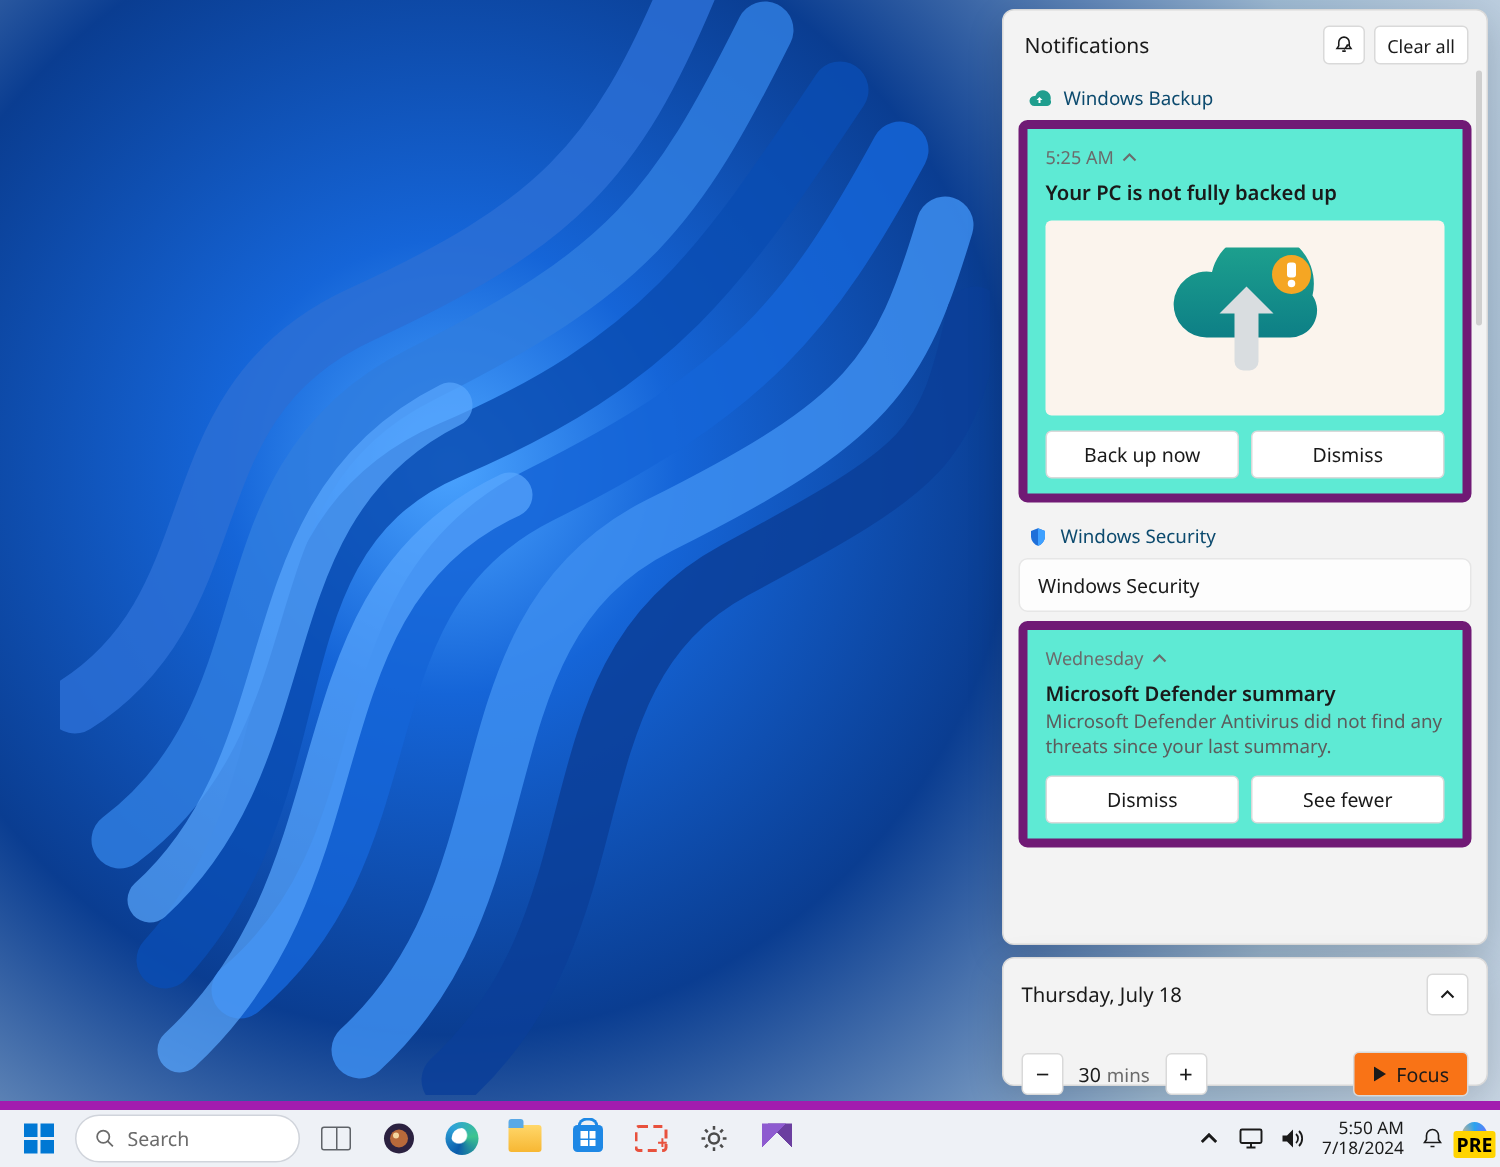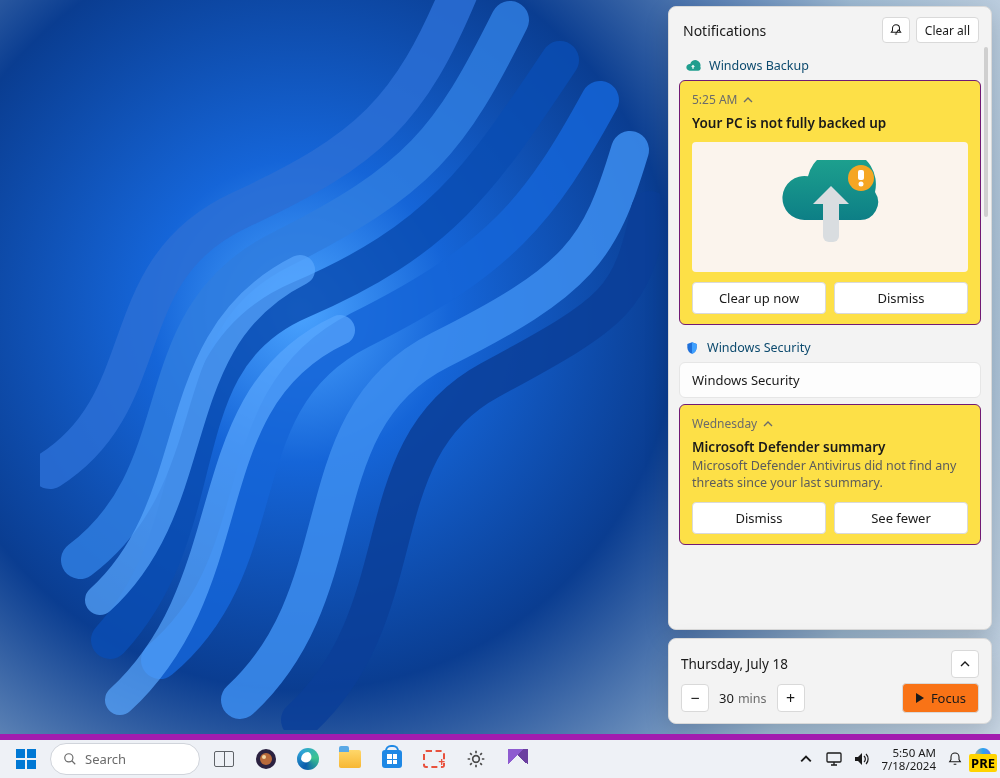--- a/index.html
+++ b/index.html
@@ -31,21 +31,21 @@
 .icon-btn {
   height: 26px; min-width: 28px; padding: 0 8px;
   background: #fff; border: 1px solid #d9d9d9; border-radius: 4px;
   font-size: 12px; color: #1a1a1a; display: inline-flex; align-items: center; justify-content: center;
   cursor: pointer;
 }
 .icon-btn.sq { padding: 0; width: 28px; }
 .panel-body { flex: 1; overflow: hidden; padding: 0 8px 8px; }
 .group-label { display: flex; align-items: center; gap: 8px; padding: 6px 8px; font-size: 12.5px; color: #0c4a6e; }
 .card {
-  background: #fde047; border: 1px solid #701a75; border-radius: 6px;
+  background: #5eead4; border: 6px solid #701a75; border-radius: 6px;
   padding: 10px 12px; margin: 0 2px 8px 2px;
 }
 .card-time { font-size: 12px; color: #6b6b6b; display: flex; align-items: center; gap: 6px; margin-bottom: 6px; }
 .card-title { font-size: 13.5px; font-weight: 600; color: #1a1a1a; margin-bottom: 2px; }
 .card-body { font-size: 12.5px; color: #5c5c5c; line-height: 1.35; }
 .hero {
   margin-top: 10px; height: 130px; background: #fbf4ed; border-radius: 4px;
   display: flex; align-items: center; justify-content: center;
 }
 .btn-row { display: flex; gap: 8px; margin-top: 10px; }
@@ -60,21 +60,21 @@
 .scrollbar {
   position: absolute; right: 3px; top: 40px; width: 4px; height: 170px;
   background: #cfcfcf; border-radius: 2px;
 }
 
 
 .calendar {
   position: absolute; right: 8px; top: 638px; width: 324px; height: 86px;
   background: #f3f3f3; border: 1px solid #d9d9d9; border-radius: 8px;
   box-shadow: 0 8px 24px rgba(0,0,0,.15);
-  padding: 10px 12px; display: flex; flex-direction: column; gap: 5px; justify-content: center;
+  padding: 10px 12px; display: flex; flex-direction: column; gap: 24px;
 }
 .cal-row1 { display: flex; align-items: center; justify-content: space-between; }
 .cal-date { font-size: 13.5px; color: #1a1a1a; }
 .cal-row2 { display: flex; align-items: center; justify-content: space-between; }
 .stepper { display: flex; align-items: center; gap: 6px; }
 .step-btn { width: 28px; height: 28px; background: #fff; border: 1px solid #d9d9d9; border-radius: 4px; display:flex; align-items:center; justify-content:center; font-size: 16px; color:#1a1a1a; cursor:pointer; }
 .step-val { font-size: 13px; color:#1a1a1a; display:flex; align-items:baseline; gap:4px; padding: 0 4px; }
 .step-val .unit { color:#6b6b6b; font-size:12.5px; }
 .focus-btn { height: 30px; padding: 0 12px; background:#f97316; border:1px solid #d9d9d9; border-radius:4px; font-size:13px; color:#1a1a1a; display:flex; align-items:center; gap:6px; cursor:pointer; }
 
@@ -199,21 +199,21 @@
           <circle cx="86" cy="18" r="13" fill="#f5a623"></circle>
           <rect x="83" y="10" width="6" height="10" rx="2" fill="#fff"></rect>
           <circle cx="86" cy="24" r="2.5" fill="#fff"></circle>
           <g fill="#d9dde0">
             <rect x="48" y="36" width="16" height="46" rx="6"></rect>
             <path d="M56 26l18 18H38z"></path>
           </g>
         </svg>
       </div>
       <div class="btn-row">
-        <button class="btn">Clear up now</button>
+        <button class="btn">Back up now</button>
         <button class="btn">Dismiss</button>
       </div>
     </div>
 
     <div class="group-label">
       <svg class="shield" viewBox="0 0 24 24">
         <path fill="#1e6fd9" d="M12 2l8 3v6c0 5-3.4 9.4-8 11-4.6-1.6-8-6-8-11V5l8-3z"></path>
         <path fill="#3ea0ff" d="M12 2v20c4.6-1.6 8-6 8-11V5l-8-3z"></path>
       </svg>
       <span>Windows Security</span>

